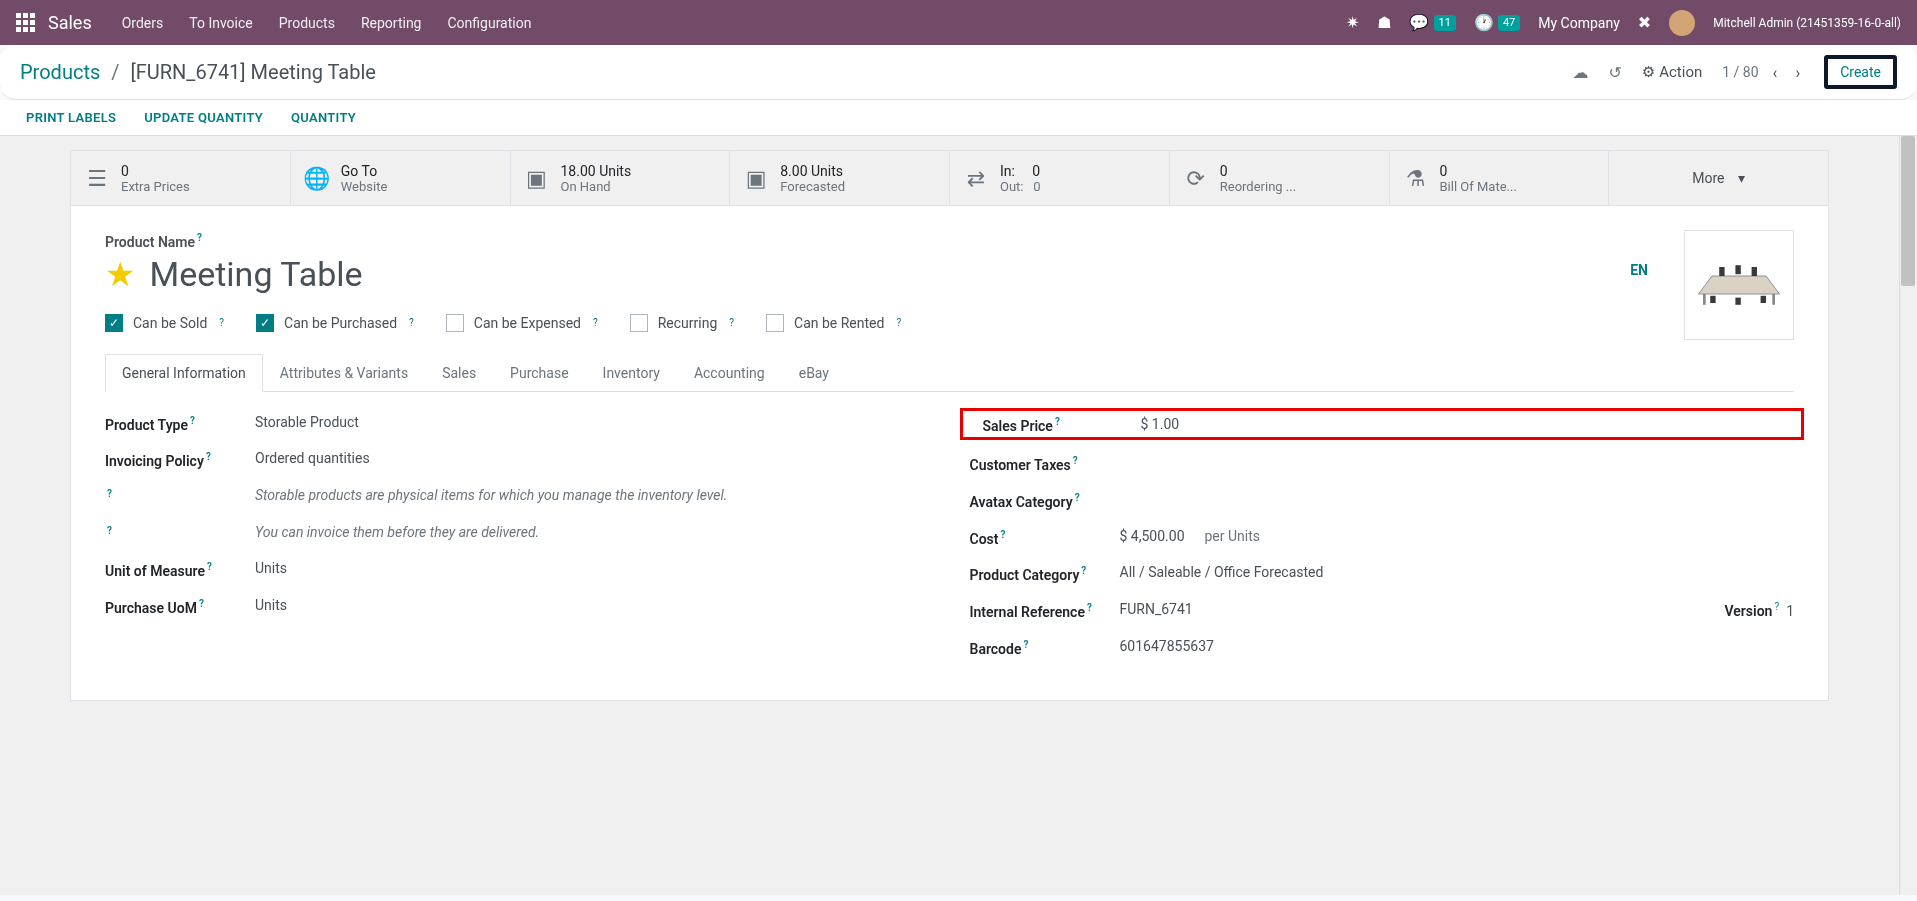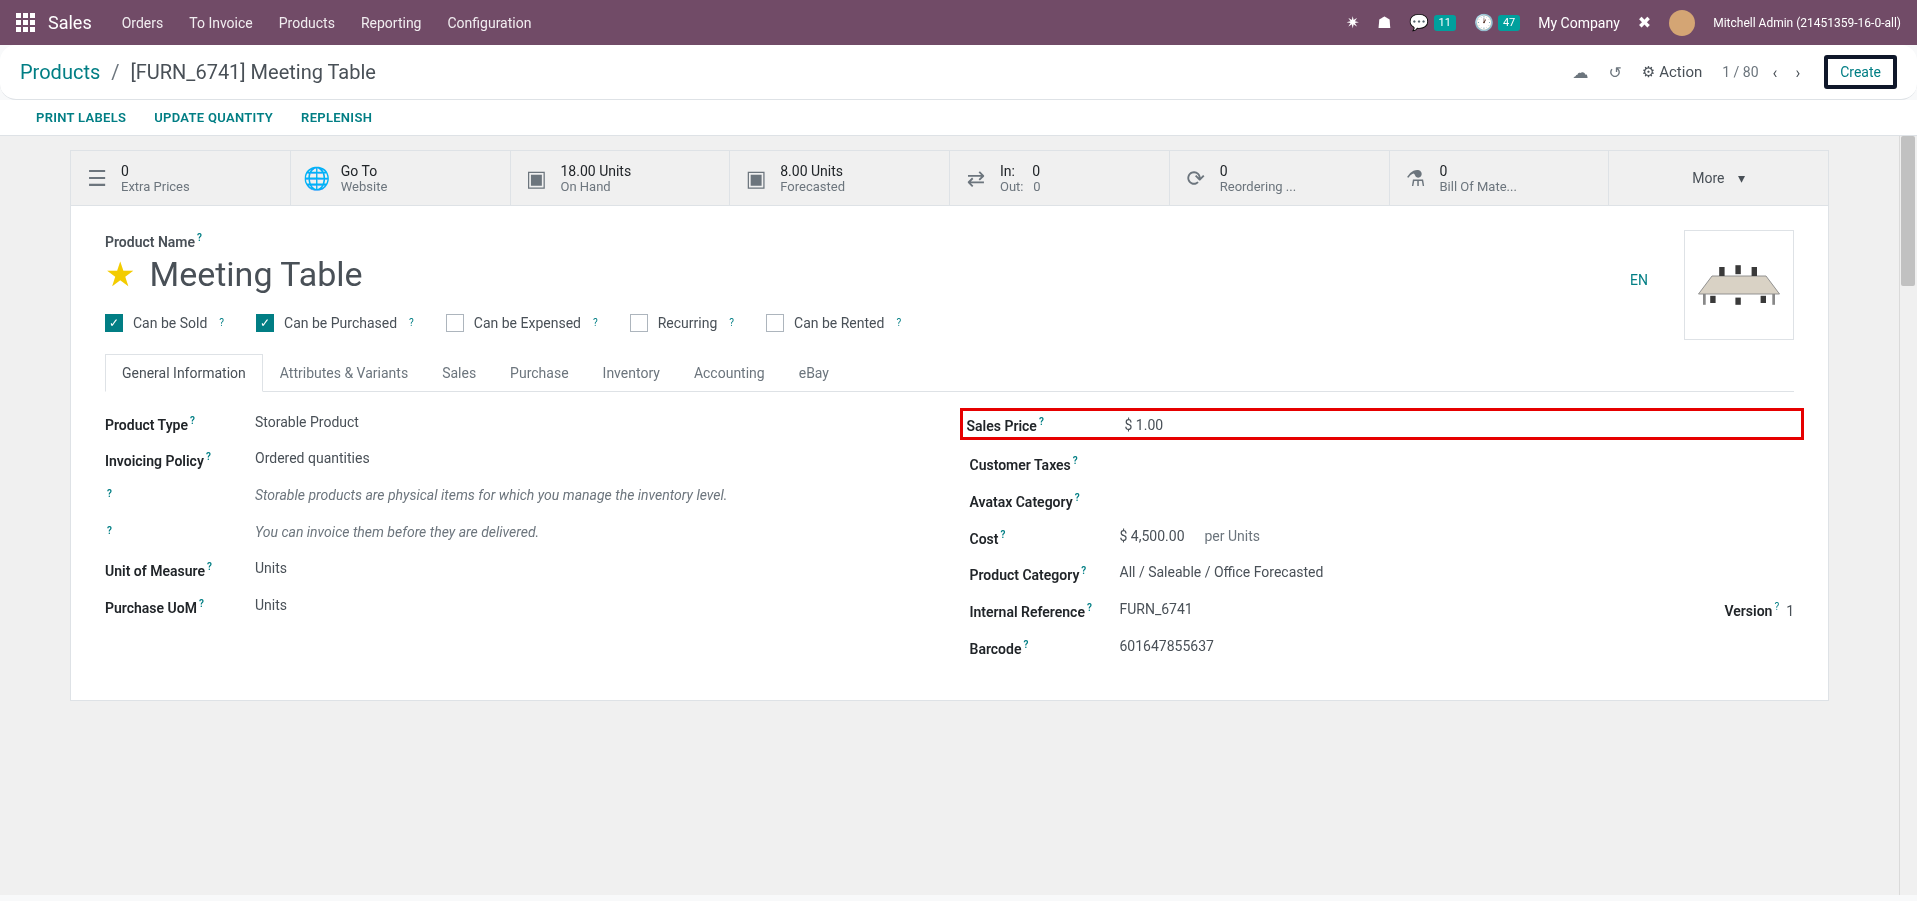--- a/index.html
+++ b/index.html
@@ -21,21 +21,21 @@
 .breadcrumb .link { color:#017e84; cursor:pointer; }
 .breadcrumb .sep { margin:0 6px; color:#6c757d; }
 .breadcrumb .current { color:#495057; }
 .sub-right { display:flex; align-items:center; gap:20px; }
 .sub-right .icobtn { cursor:pointer; color:#6c757d; font-size:16px; }
 .sub-right .action-btn { cursor:pointer; color:#495057; font-size:15px; display:flex; align-items:center; gap:4px; }
 .pager { display:flex; align-items:center; gap:10px; color:#6c757d; font-size:14px; }
 .pager .arrow { cursor:pointer; color:#495057; font-size:16px; padding:0 4px; }
 .create-btn { border:4px solid #0f172a; color:#017e84; background:#fff; padding:5px 12px; cursor:pointer; font-size:14px; border-radius:3px; }
 
-.actionbar { background:#fff; padding:10px 36px; border-bottom:1px solid #dee2e6; display:flex; gap:28px; }
+.actionbar { background:#fff; padding:10px 26px; border-bottom:1px solid #dee2e6; display:flex; gap:28px; }
 .actionbar a { color:#017e84; font-weight:600; font-size:13px; letter-spacing:.3px; cursor:pointer; text-decoration:none; }
 
 .content { padding:0 ; overflow-y:auto; height:calc(901px - 45px - 55px - 42px); position:relative; background:#f0f0f0;}
 .scroll-track { position:absolute; right:0; top:0; bottom:0; width:18px; background:#f0f0f0; border-left:1px solid #dadada;}
 .scroll-thumb { position:absolute; right:2px; top:0; width:14px; height:150px; background:#c1c1c1; border-radius:2px;}
 .inner {margin:0 18px 0 0; background:#f0f0f0; padding:14px 70px;}
 
 .card { background:#fff; border:1px solid #dee2e6; }
 .statboxes { display:flex; border-bottom:0; }
 .statbox { flex:1; border-right:1px solid #dee2e6; border-bottom:1px solid #dee2e6; border-top:1px solid #dee2e6; padding:10px 12px; display:flex; align-items:center; gap:10px; cursor:pointer; min-height:56px;}
@@ -44,21 +44,21 @@
 .statbox .stext .line1 { font-size:14px; color:#212529; }
 .statbox .stext .line2 { font-size:13px; color:#6c757d; }
 .statbox.more { justify-content:center; font-size:14px; color:#495057; }
 
 .body { padding:26px 34px; position:relative; border:1px solid #dee2e6; border-top:0;}
 .label-row { font-size:14px; color:#495057; font-weight:600; }
 .help-q { color:#017e84; font-size:10px; vertical-align:super; margin-left:2px; cursor:help; }
 .title-row { display:flex; align-items:center; gap:14px; margin-top:4px; margin-bottom:20px;}
 .star { color:#f3cc00; font-size:34px; cursor:pointer; }
 .title { font-size:34px; color:#495057; }
-.lang-badge { position:absolute; right:180px; top:66px; color:#017e84; font-weight:400; font-size:14px; cursor:pointer; }
+.lang-badge { position:absolute; right:180px; top:56px; color:#017e84; font-weight:700; font-size:14px; cursor:pointer; }
 .thumb { position:absolute; right:34px; top:24px; width:110px; height:110px; border:1px solid #dee2e6; display:flex; align-items:center; justify-content:center; color:#adb5bd; font-size:11px; cursor:pointer; background:#fff;}
 .thumb svg{width:90px;height:60px;}
 
 .checks { display:flex; gap:32px; margin-bottom:22px; align-items:center; }
 .chk { display:flex; align-items:center; gap:10px; font-size:14px; color:#495057;}
 .chk .box { width:18px; height:18px; border:1px solid #adb5bd; cursor:pointer; display:flex; align-items:center; justify-content:center; background:#fff;}
 .chk .box.checked { background:#017e84; border-color:#017e84; color:#fff; font-size:12px; }
 
 .tabs { display:flex; border-bottom:1px solid #dee2e6; }
 .tab { padding:10px 16px; font-size:14px; color:#6c757d; cursor:pointer; border:1px solid transparent; border-bottom:0; margin-bottom:-1px;}
@@ -66,21 +66,21 @@
 
 .form-grid { display:flex; gap:40px; padding-top:22px; }
 .col { flex:1; }
 .frow { display:flex; margin-bottom:18px; align-items:flex-start; }
 .flabel { width:150px; font-size:14px; color:#212529; font-weight:600; padding-top:1px;}
 .fval { flex:1; font-size:14px; color:#495057; }
 .fval.italic { font-style:italic; color:#6c757d; }
 .fval .extra { margin-left:20px; color:#6c757d; }
 .fval .ver { float:right; }
 .fval .ver .vl{font-weight:600;color:#212529;}
-.highlight { border:3px solid #e60000; padding:4px 4px; margin:-6px -10px; display:flex; align-items:flex-end;}
+.highlight { border:3px solid #e60000; padding:4px 20px; margin:-6px -10px; display:flex; align-items:center;}
 .highlight .flabel{width:158px;}
 </style>
 </head>
 <body>
 
 <div class="topbar">
   <div class="apps-icon">
     <span></span>
       <span></span>
       <span></span>
@@ -126,21 +126,21 @@
       <span class="arrow">‹</span>
       <span class="arrow">›</span>
     </div>
     <button class="create-btn">Create</button>
   </div>
 </div>
 
 <div class="actionbar">
   <a>PRINT LABELS</a>
   <a>UPDATE QUANTITY</a>
-  <a>REPLENISH</a>
+  <a>QUANTITY</a>
 </div>
 
 <div class="content">
 <div class="inner">
 
   <div class="statboxes">
     <div class="statbox">
           <div class="sicon">☰</div>
           <div class="stext">
             <div class="line1">0</div>

